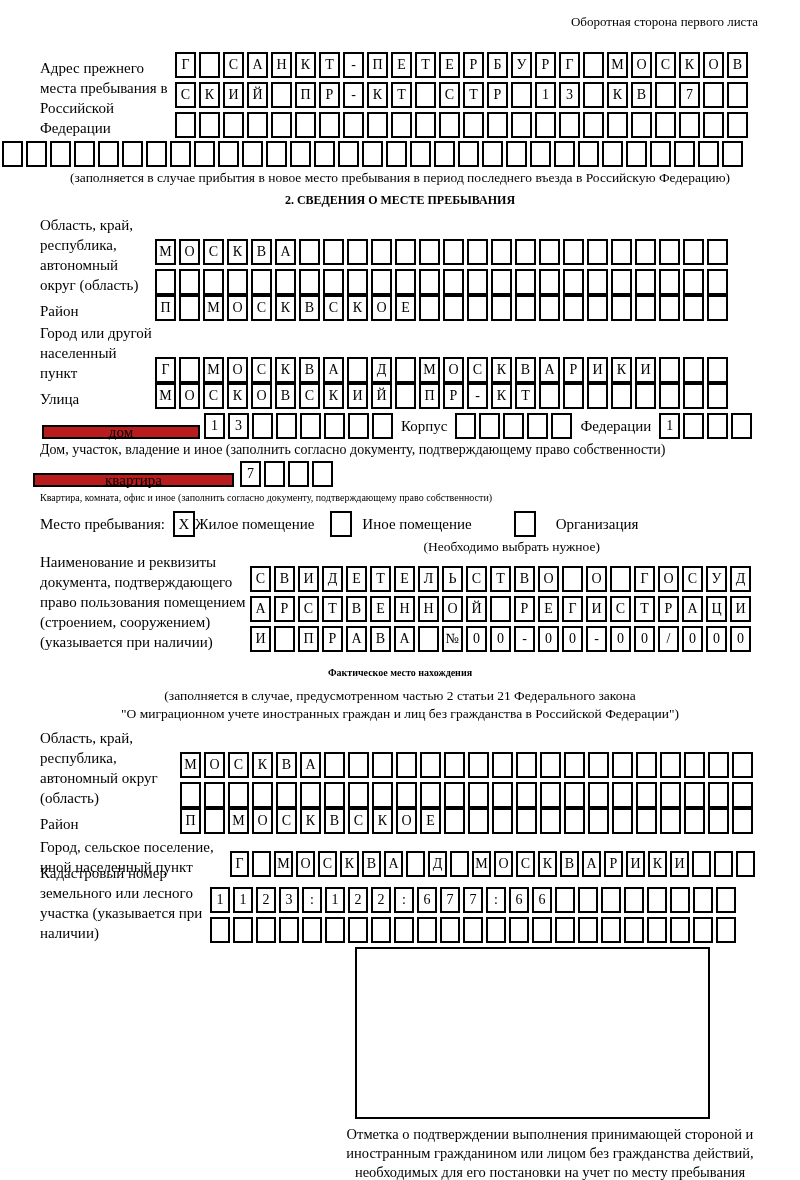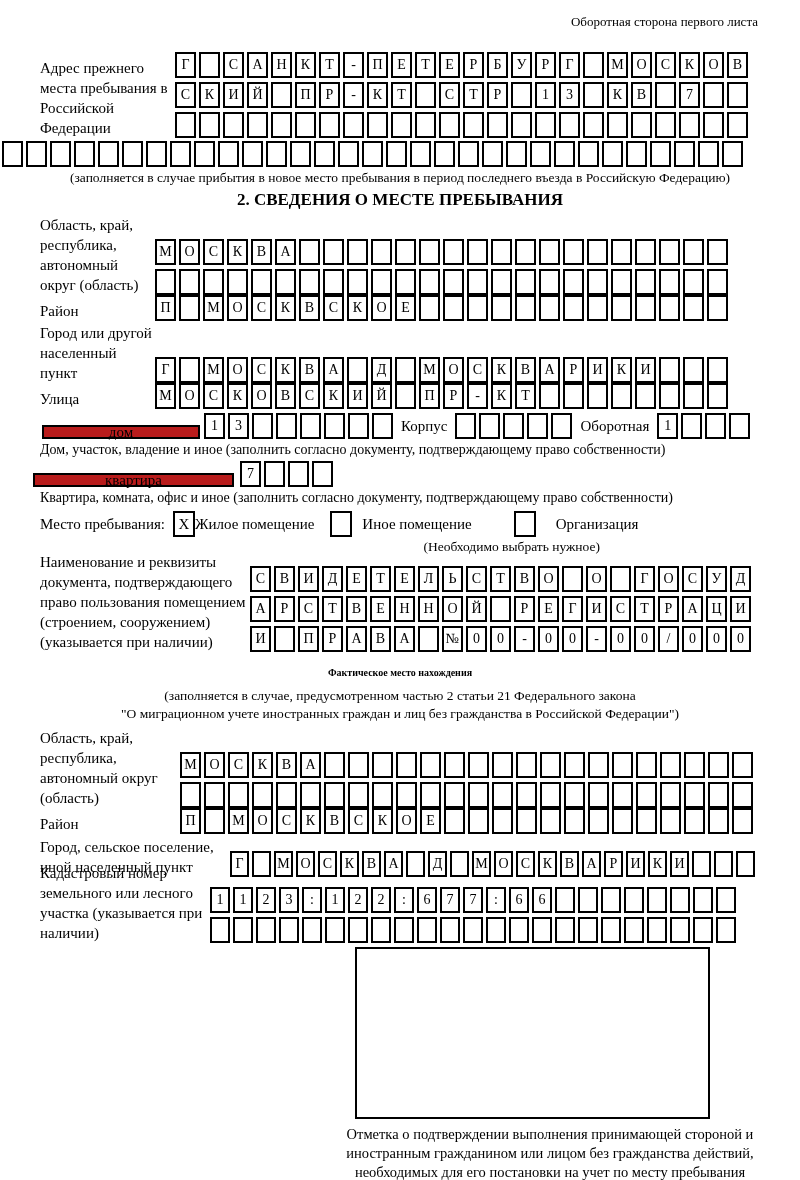--- a/index.html
+++ b/index.html
@@ -22,21 +22,21 @@
   .boxrow{display:flex;gap:3px;}
   .cb{
     display:inline-block;box-sizing:border-box;flex:0 0 auto;
     width:21px;height:26px;border:2px solid #000;background:#fff;
     font-size:14px;line-height:22px;text-align:center;overflow:hidden;
   }
   .tight .cb{width:19px;}
   .kad .cb{width:20px;}
   .note{font-size:13.5px;line-height:18px;}
   .cnote{text-align:center;}
-  .title{font-weight:bold;font-size:17px;text-align:center;line-height:22px;}
+  .title{font-weight:bold;font-size:12px;text-align:center;line-height:22px;}
   .widebox{
     box-sizing:border-box;border:2px solid #000;height:14px;background:#b91c1c;
     display:flex;align-items:center;justify-content:center;font-size:15px;flex:0 0 auto;
   }
   .inline-lbl{font-size:15px;line-height:26px;margin:0 8px;white-space:nowrap;}
   .chk{
     display:inline-block;box-sizing:border-box;width:22px;height:26px;border:2px solid #000;
     font-size:15px;line-height:22px;text-align:center;flex:0 0 auto;background:#fff;
   }
   .mesto{display:flex;align-items:center;font-size:15px;}
@@ -340,40 +340,40 @@
         <span class="cb"></span>
       </div>
     <div class="inline-lbl">Корпус</div>
     <div class="boxrow">
         <span class="cb"></span>
         <span class="cb"></span>
         <span class="cb"></span>
         <span class="cb"></span>
         <span class="cb"></span>
       </div>
-    <div class="inline-lbl">Оборотная</div>
+    <div class="inline-lbl">Федерации</div>
     <div class="boxrow">
         <span class="cb">1</span>
         <span class="cb"></span>
         <span class="cb"></span>
         <span class="cb"></span>
       </div>
   </div>
   <div class="note mt2" style="font-size:14px;">Дом, участок, владение и иное (заполнить согласно документу, подтверждающему право собственности)</div>
 
   <div class="frow mt2">
     <div class="widebox" style="width:201px;margin-left:-7px;">квартира</div>
     <div class="boxrow" style="margin-left:6px;">
         <span class="cb">7</span>
         <span class="cb"></span>
         <span class="cb"></span>
         <span class="cb"></span>
       </div>
   </div>
-  <div class="note mt2" style="font-size:14px;">Квартира, комната, офис и иное (заполнить согласно документу, подтверждающему право собственности)</div>
+  <div class="note mt2" style="font-size:10px;">Квартира, комната, офис и иное (заполнить согласно документу, подтверждающему право собственности)</div>
 
   <div class="mesto mt4">
     <span>Место пребывания:</span>
     <span class="opt" style="margin-left:8px;">
       <span class="chk">X</span>
       <span style="">Жилое помещение</span>
     </span>
     <span class="opt" style="margin-left:16px;">
       <span class="chk"></span>
       <span style="margin-left:10px;">Иное помещение</span>

